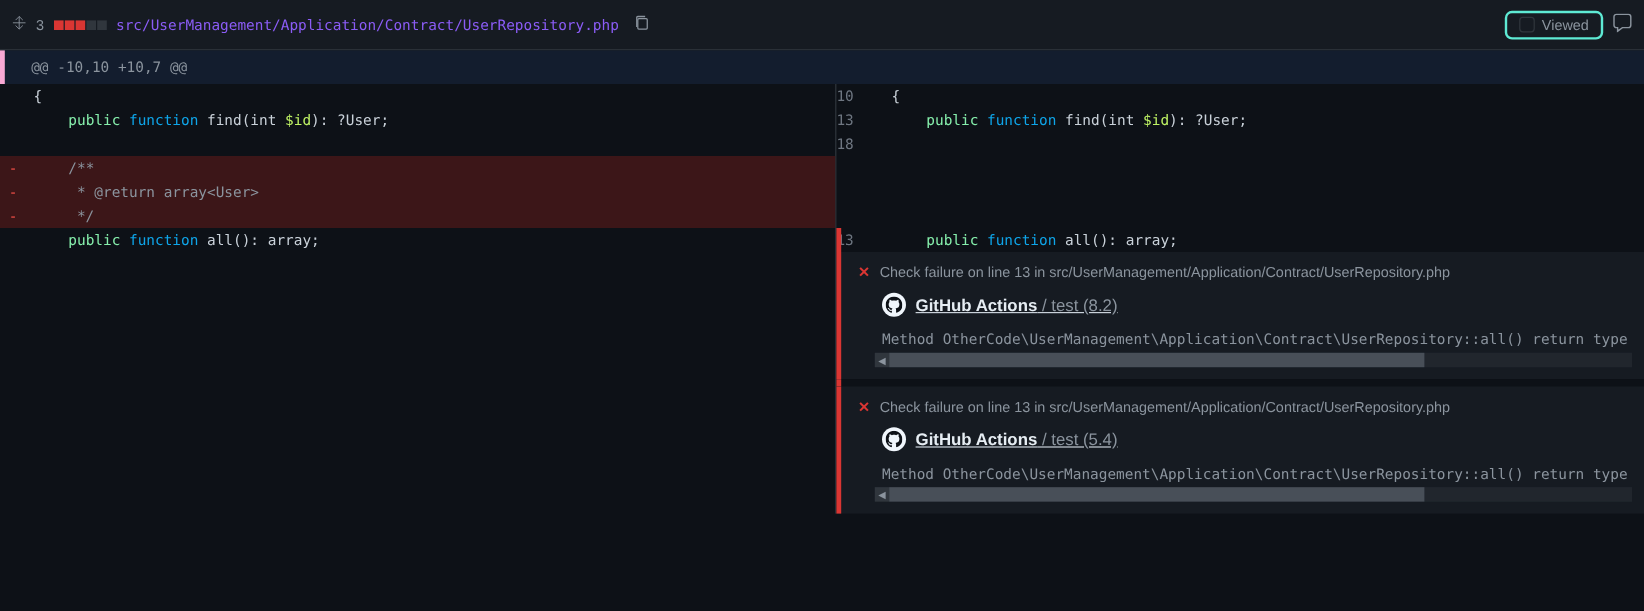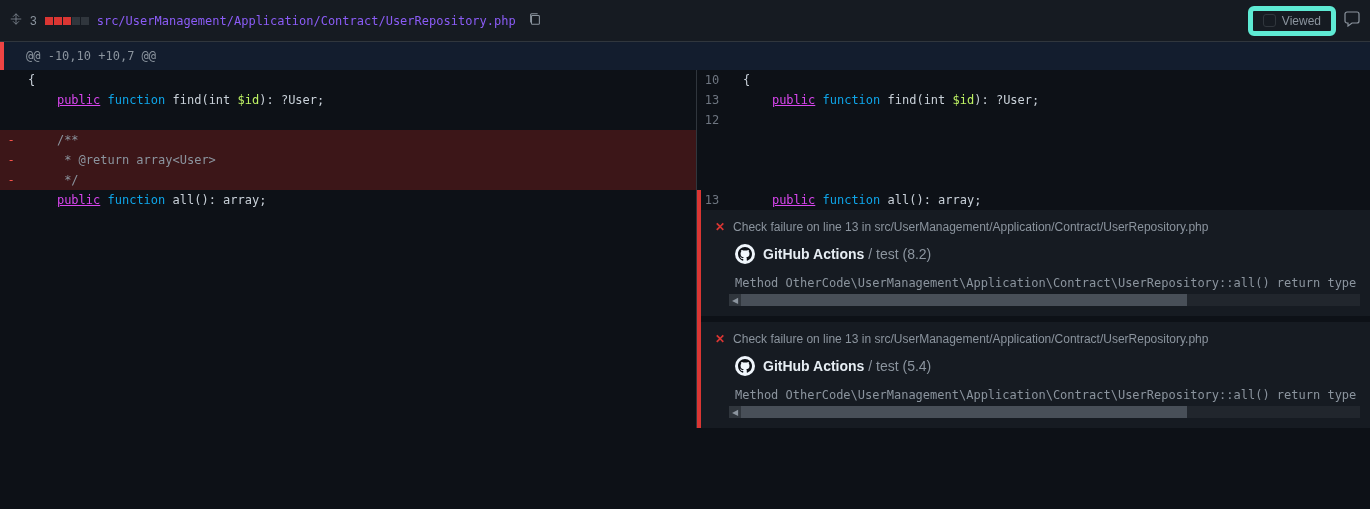--- a/index.html
+++ b/index.html
@@ -32,39 +32,39 @@
   font-family: ui-monospace, SFMono-Regular, "SF Mono", Menlo, Consolas, monospace;
   color: #8b5cf6;
   font-size: 12px;
 }
 .file-header-right { display: flex; align-items: center; gap: 8px; }
 .viewed-btn {
   display: flex;
   align-items: center;
   gap: 6px;
   padding: 3px 10px;
-  border: 5px solid #5eead4;
+  border: 2px solid #5eead4;
   border-radius: 6px;
   color: #8b949e;
   font-size: 12px;
   cursor: pointer;
 }
 .checkbox {
   width: 13px;
   height: 13px;
   border: 1px solid #30363d;
   border-radius: 3px;
 }
 .hunk-header {
   background: #131d2e;
   padding: 4px 0;
   font-family: ui-monospace, SFMono-Regular, "SF Mono", Menlo, Consolas, monospace;
   color: #8b949e;
   font-size: 12px;
-  border-left: 4px solid #ef4444;
+  border-left: 4px solid #f9a8d4;
   padding-left: 22px;
   height: 28px;
   display: flex;
   align-items: center;
 }
 .diff-container { display: flex; }
 .diff-side { flex: 1; min-width: 0; }
 .diff-left { border-right: 1px solid #30363d; width: 697px; flex: 0 0 697px; }
 .diff-right { position: relative; }
 .code-row {
@@ -77,34 +77,34 @@
 .line-num {
   width: 22px;
   flex: 0 0 22px;
   text-align: center;
   color: #484f58;
   user-select: none;
 }
 .line-num-right {
   width: 40px;
   flex: 0 0 40px;
-  text-align: center;
+  text-align: left;
   padding-right: 10px;
   color: #6e7681;
   user-select: none;
 }
 .code-content {
   flex: 1;
   white-space: pre;
   padding-left: 6px;
   overflow: hidden;
 }
 .row-deleted { background: #3c1618; }
 .row-deleted .line-num { color: #f85149; }
-.kw-public { color: #d946ef; text-decoration: underline; }
+.kw-public { color: #86efac; }
 .kw-function { color: #0ea5e9; }
 .kw-var { color: #bef264; }
 .comment { color: #8b949e; }
 .annotation-block {
   background: #161b22;
   border-left: 4px solid #da3633;
   padding: 10px 10px 10px 14px;
 }
 .annotation-title {
   display: flex;
@@ -115,20 +115,21 @@
   margin-bottom: 10px;
 }
 .x-icon { color: #da3633; font-weight: bold; }
 .annotation-source {
   display: flex;
   align-items: center;
   gap: 8px;
   margin-left: 20px;
   margin-bottom: 12px;
   font-size: 14px;
+  text-decoration: underline;
 }
 .gh-badge {
   width: 20px;
   height: 20px;
   background: #f0f6fc;
   border-radius: 50%;
   display: flex;
   align-items: center;
   justify-content: center;
 }
@@ -245,21 +246,21 @@
   <div class="diff-side diff-right" id="right-side">
       <div class="code-row ">
         <div class="line-num-right">10</div>
         <div class="code-content">{</div>
       </div>
       <div class="code-row ">
         <div class="line-num-right">13</div>
         <div class="code-content">    <span class="kw-public">public</span> <span class="kw-function">function</span> find(int <span class="kw-var">$id</span>): ?User;</div>
       </div>
       <div class="code-row ">
-        <div class="line-num-right">12</div>
+        <div class="line-num-right">18</div>
         <div class="code-content"></div>
       </div>
       <div style="height: 60px;"></div>
       <div class="code-row" style="position: relative;">
         <div style="position:absolute;left:0;top:0;bottom:0;width:4px;background:#da3633;"></div>
         <div class="line-num-right">13</div>
         <div class="code-content">    <span class="kw-public">public</span> <span class="kw-function">function</span> all(): array;</div>
       </div>
       <div class="annotation-block">
     <div class="annotation-title">

